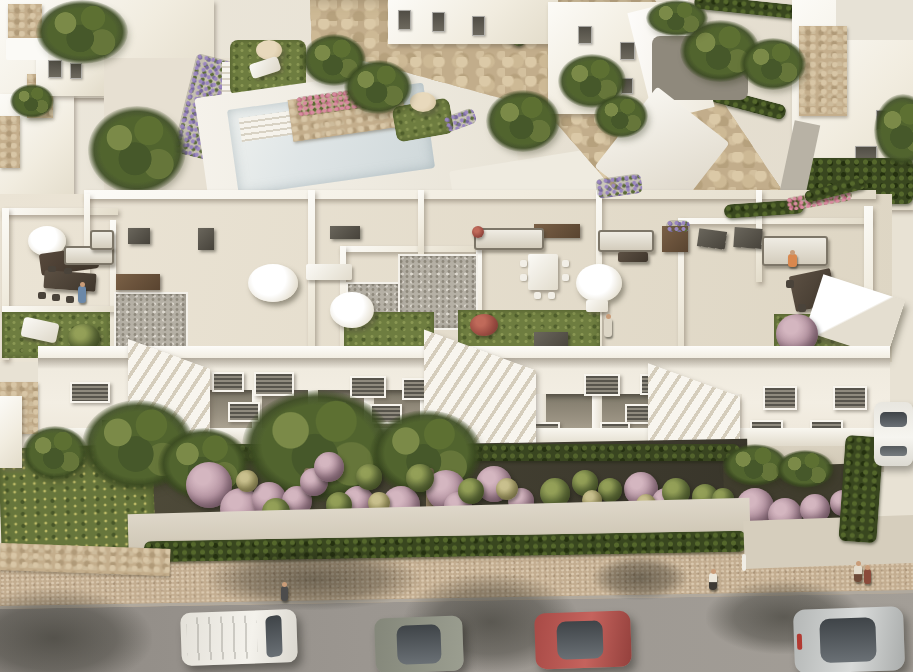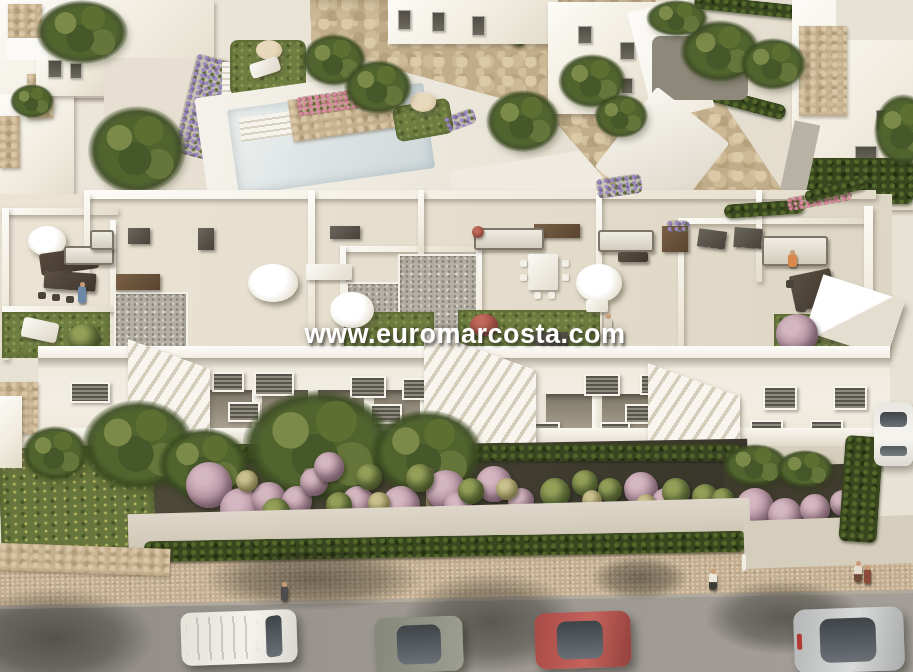--- a/index.html
+++ b/index.html
@@ -329,14 +329,13 @@
     <div class="sp shadow" style="left: -44px; top: 588px; width: 196px; height: 100px;"></div>
     <div class="sp shadow" style="left: 592px; top: 556px; width: 96px; height: 44px;"></div>
     <div class="sp blk" style="left: 742px; top: 554px; width: 4px; height: 17px; background: rgb(240, 237, 229); border-radius: 2px;"></div>
     <div class="sp person" style="left: 281px; top: 586px; width: 7px; height: 15px; background: rgb(76, 76, 76);"></div>
     <div class="sp person" style="left: 709px; top: 573px; width: 8px; height: 17px; background: linear-gradient(rgb(236, 231, 219) 55%, rgb(62, 58, 52) 56%);"></div>
     <div class="sp person" style="left: 854px; top: 565px; width: 8px; height: 17px; background: linear-gradient(rgb(228, 220, 204) 55%, rgb(110, 74, 56) 56%);"></div>
     <div class="sp person" style="left: 864px; top: 569px; width: 7px; height: 15px; background: rgb(138, 74, 58);"></div>
     <div class="sp person" style="left: 78px; top: 286px; width: 8px; height: 17px; background: rgb(107, 136, 168);"></div>
     <div class="sp person" style="left: 604px; top: 318px; width: 8px; height: 19px; background: rgb(221, 214, 198);"></div>
     <div class="sp person" style="left: 788px; top: 254px; width: 9px; height: 13px; background: rgb(217, 136, 78);"></div>
-    <div class="watermark">www.euromarcosta.com</div>
 </div>
 
 </body></html>

